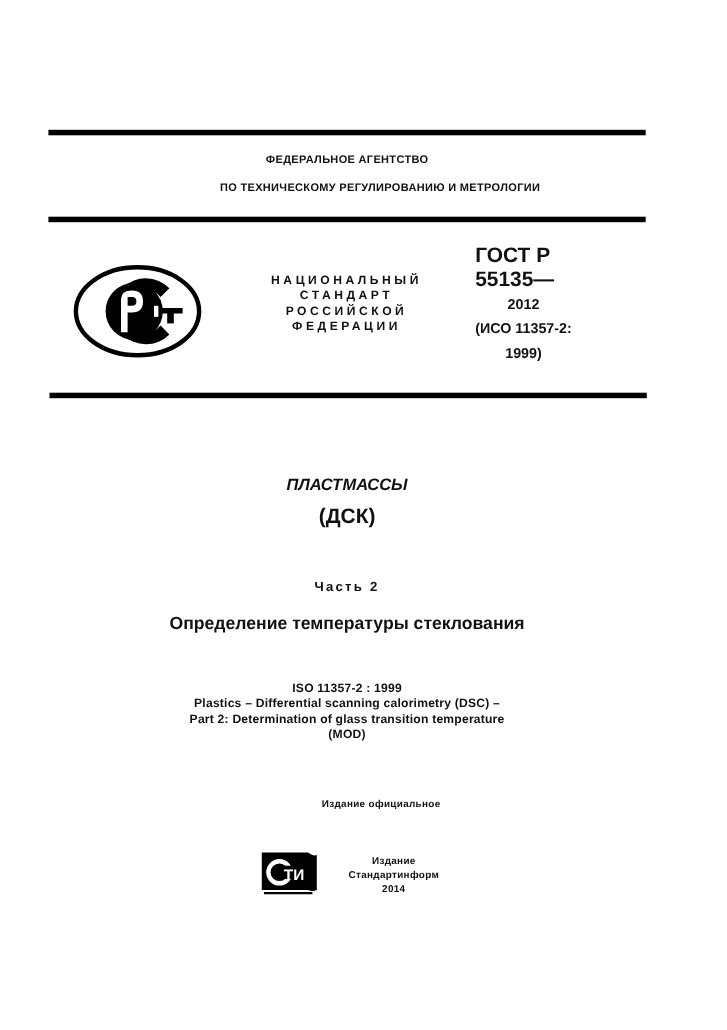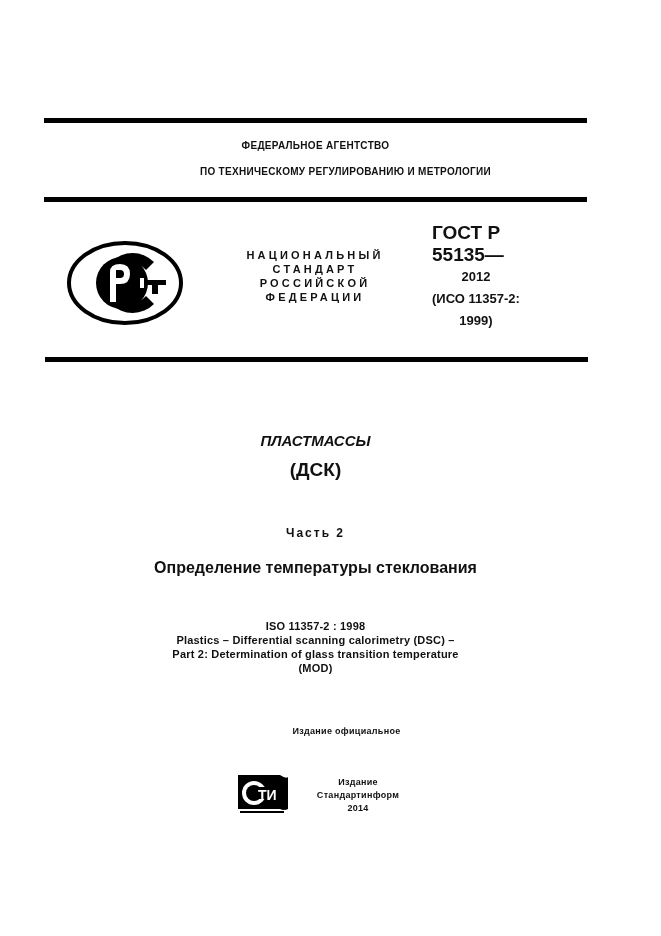--- a/index.html
+++ b/index.html
@@ -66,21 +66,21 @@
 </div>
 
 <div class="abs center title1">ПЛАСТМАССЫ</div>
 <div class="abs center title2">
   <div>(ДСК)</div>
 </div>
 <div class="abs center part">Часть 2</div>
 <div class="abs center subtitle">Определение температуры стеклования</div>
 
 <div class="abs center iso">
-  <div>ISO 11357-2 : 1998</div>
+  <div>ISO 11357-2 : 1999</div>
   <div>Plastics – Differential scanning calorimetry (DSC) –</div>
   <div>Part 2: Determination of glass transition temperature</div>
   <div>(MOD)</div>
 </div>
 
 <div class="abs center edition">Издание официальное</div>
 
 <div class="abs logo-sti">
   <svg width="54" height="42" viewBox="0 0 54 42">
     <path d="M2 2 L44 2 Q50 6 52 4 L52 36 Q48 38 44 36 L2 36 Z" fill="#000"></path>

